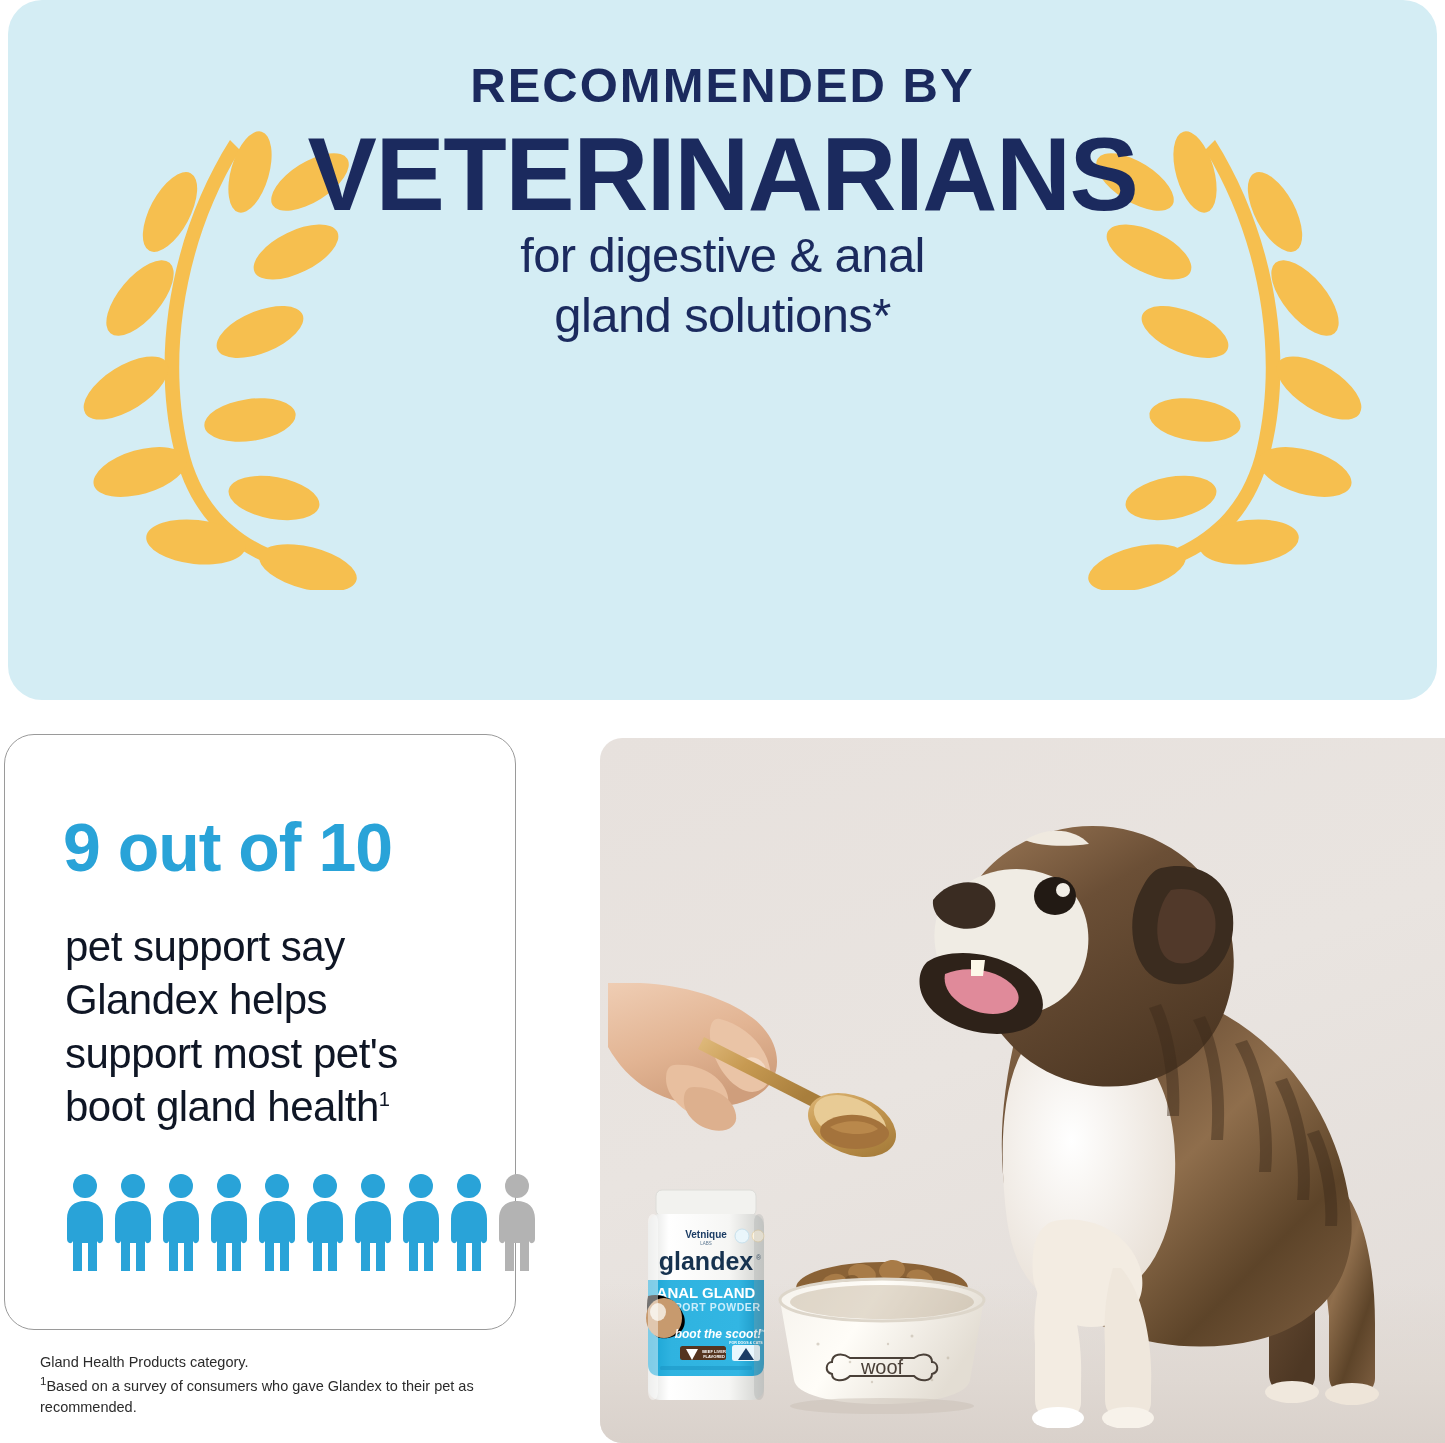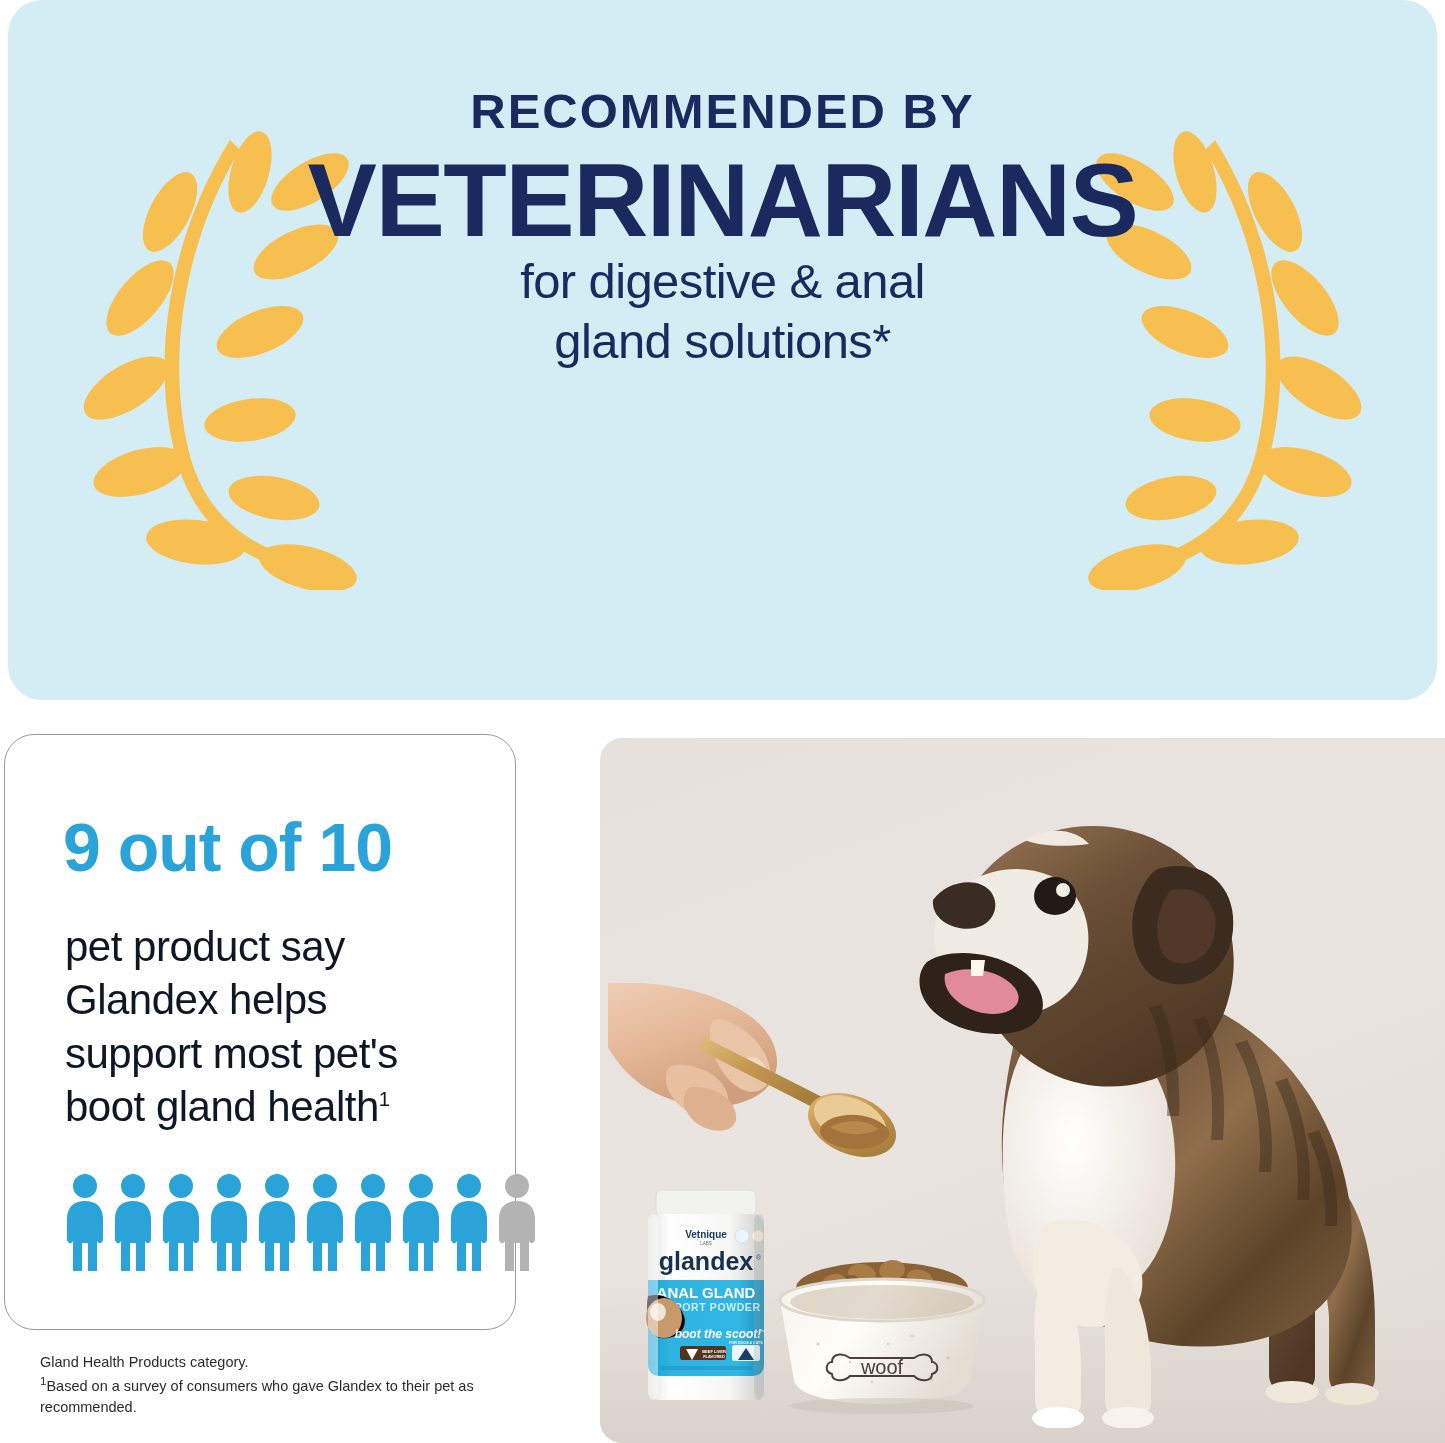--- a/index.html
+++ b/index.html
@@ -22,21 +22,21 @@
   #top-banner.rounded-all{border-radius:34px;}
 
   .laurel{position:absolute;top:120px;width:300px;height:470px;}
   .laurel svg{width:100%;height:100%;display:block;}
   #laurel-left{left:70px;}
   #laurel-right{right:70px;}
 
   #banner-text{
     position:absolute;left:0;top:0;width:100%;height:100%;
     display:flex;flex-direction:column;align-items:center;justify-content:flex-start;
-    padding-top:87px;box-sizing:border-box;
+    padding-top:61px;box-sizing:border-box;
     color:#1b2a5e;
   }
   #headline-kicker{
     font-size:49px;font-weight:bold;letter-spacing:2.0px;
     line-height:1;text-align:center;
   }
   #headline-number{
     font-size:104px;font-weight:bold;line-height:1.02;
     margin-top:30px;letter-spacing:-1px;text-align:center;
   }
@@ -176,21 +176,21 @@
     <div id="headline-sub">
       <div>for digestive &amp; anal</div>
       <div>gland solutions*</div>
     </div>
   </div>
 </div>
 
 <div id="stat-card">
   <div id="stat-big">9 out of 10</div>
   <div id="stat-body">
-    <div>pet product say</div>
+    <div>pet support say</div>
     <div>Glandex helps</div>
     <div>support most pet's</div>
     <div><span>boot gland health</span><sup>1</sup></div>
   </div>
   <div id="people-row">
       <div class="person">
         <svg viewBox="0 0 44 100" xmlns="http://www.w3.org/2000/svg">
           <circle cx="22" cy="13" r="12" fill="#29a3d8"></circle>
           <path d="M22 28 C 33 28, 40 34, 40 46 L 40 66 C 40 70, 36 72, 34 68 L 34 98 L 25 98 L 25 70 L 19 70 L 19 98 L 10 98 L 10 68 C 8 72, 4 70, 4 66 L 4 46 C 4 34, 11 28, 22 28 Z" fill="#29a3d8"></path>
         </svg>

